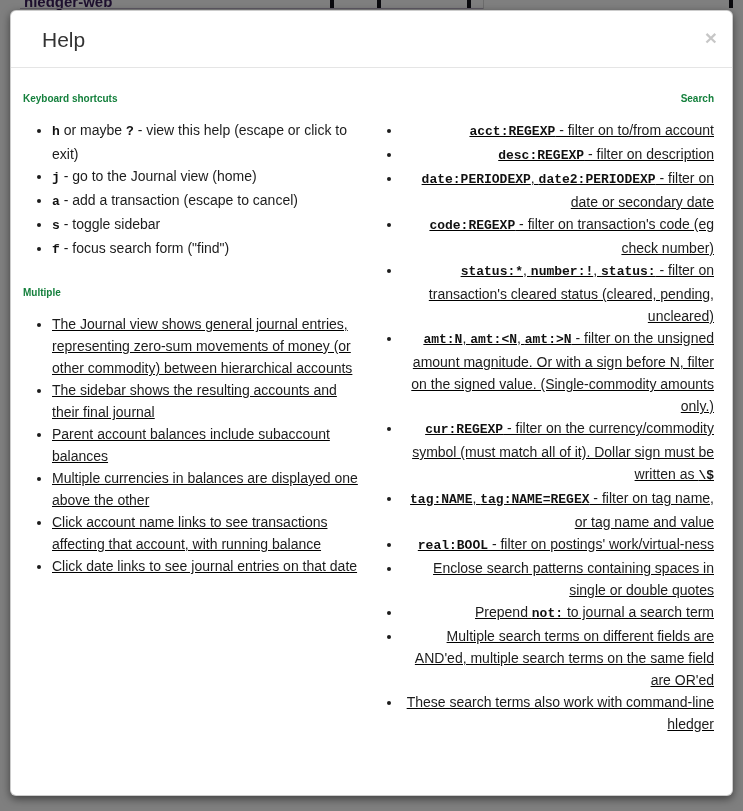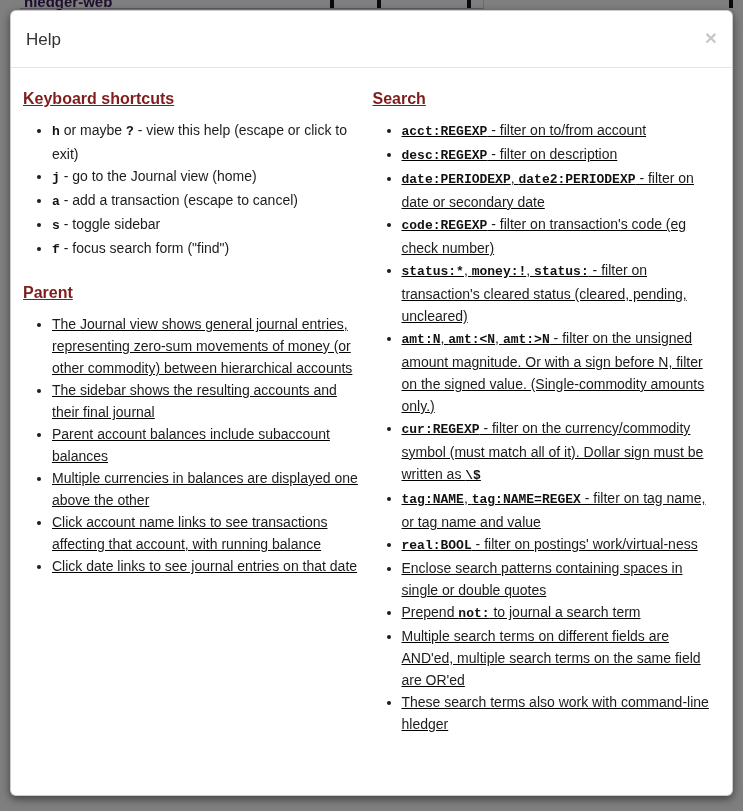--- a/index.html
+++ b/index.html
@@ -27,34 +27,34 @@
     background:#fff; border-radius:6px;
     border:1px solid rgba(0,0,0,0.2);
     box-shadow:0 3px 9px rgba(0,0,0,0.5);
     overflow:hidden;
   }
   .modal-header {
     position:relative;
     padding:14px 15px 12px 15px;
     border-bottom:1px solid #e5e5e5;
   }
-  .modal-title { font-size:17px; font-weight:400; color:#333; line-height:30px; }
+  .modal-title { font-size:21px; font-weight:400; color:#333; line-height:30px;margin-left:16px; }
   .close-btn {
     position:absolute; right:15px; top:16px;
     border:0; background:transparent;
     font-size:21px; font-weight:bold; line-height:1;
     color:#000; opacity:0.22; cursor:pointer;
     font-family:"Liberation Sans", sans-serif;
   }
   .modal-body { display:flex; padding:20px 10px 15px 12px; }
   .help-col { flex:1 1 50%; min-width:0; padding-right:13px; }
-  .help-col:last-child { padding-right:8px; }
+  .help-col:last-child { padding-right:8px;text-align:right; }
   .section-heading {
-    font-size:16px; font-weight:bold; color:#7f1d1d;
-    margin:0 0 10px 0; line-height:21px;text-decoration:underline;
+    font-size:10px; font-weight:bold; color:#15803d;
+    margin:0 0 10px 0; line-height:21px;
   }
   ul.help-list { margin:0 0 21px 0; padding-left:29px; list-style:disc outside; }
   ul.help-list:last-child { margin-bottom:0;text-decoration:underline; }
   ul.help-list li { font-size:14px; line-height:22px; color:#1c1c1c; }
   code.code-term {
     font-family:"Liberation Mono", monospace;
     font-weight:bold; font-size:13px; color:#111;
     white-space:nowrap;
   }
 </style>
@@ -81,38 +81,38 @@
   <div class="modal-body">
     <div class="help-col">
         <p class="section-heading">Keyboard shortcuts</p>
         <ul class="help-list">
           <li><code class="code-term">h</code><span class="text-segment"> or maybe </span><code class="code-term">?</code><span class="text-segment"> - view this help (escape or click to exit)</span></li>
           <li><code class="code-term">j</code><span class="text-segment"> - go to the Journal view (home)</span></li>
           <li><code class="code-term">a</code><span class="text-segment"> - add a transaction (escape to cancel)</span></li>
           <li><code class="code-term">s</code><span class="text-segment"> - toggle sidebar</span></li>
           <li><code class="code-term">f</code><span class="text-segment"> - focus search form ("find")</span></li>
         </ul>
-        <p class="section-heading">Parent</p>
+        <p class="section-heading">Multiple</p>
         <ul class="help-list">
           <li><span class="text-segment">The Journal view shows general journal entries, representing zero-sum movements of money (or other commodity) between hierarchical accounts</span></li>
           <li><span class="text-segment">The sidebar shows the resulting accounts and their final journal</span></li>
           <li><span class="text-segment">Parent account balances include subaccount balances</span></li>
           <li><span class="text-segment">Multiple currencies in balances are displayed one above the other</span></li>
           <li><span class="text-segment">Click account name links to see transactions affecting that account, with running balance</span></li>
           <li><span class="text-segment">Click date links to see journal entries on that date</span></li>
         </ul>
       </div>
     <div class="help-col">
         <p class="section-heading">Search</p>
         <ul class="help-list">
           <li><code class="code-term">acct:REGEXP</code><span class="text-segment"> - filter on to/from account</span></li>
           <li><code class="code-term">desc:REGEXP</code><span class="text-segment"> - filter on description</span></li>
           <li><code class="code-term">date:PERIODEXP</code><span class="text-segment">, </span><code class="code-term">date2:PERIODEXP</code><span class="text-segment"> - filter on date or secondary date</span></li>
           <li><code class="code-term">code:REGEXP</code><span class="text-segment"> - filter on transaction's code (eg check number)</span></li>
-          <li><code class="code-term">status:*</code><span class="text-segment">, </span><code class="code-term">money:!</code><span class="text-segment">, </span><code class="code-term">status:</code><span class="text-segment"> - filter on transaction's cleared status (cleared, pending, uncleared)</span></li>
+          <li><code class="code-term">status:*</code><span class="text-segment">, </span><code class="code-term">number:!</code><span class="text-segment">, </span><code class="code-term">status:</code><span class="text-segment"> - filter on transaction's cleared status (cleared, pending, uncleared)</span></li>
           <li><code class="code-term">amt:N</code><span class="text-segment">, </span><code class="code-term">amt:&lt;N</code><span class="text-segment">, </span><code class="code-term">amt:&gt;N</code><span class="text-segment"> - filter on the unsigned amount magnitude. Or with a sign before N, filter on the signed value. (Single-commodity amounts only.)</span></li>
           <li><code class="code-term">cur:REGEXP</code><span class="text-segment"> - filter on the currency/commodity symbol (must match all of it). Dollar sign must be written as </span><code class="code-term">\$</code></li>
           <li><code class="code-term">tag:NAME</code><span class="text-segment">, </span><code class="code-term">tag:NAME=REGEX</code><span class="text-segment"> - filter on tag name, or tag name and value</span></li>
           <li><code class="code-term">real:BOOL</code><span class="text-segment"> - filter on postings' work/virtual-ness</span></li>
           <li><span class="text-segment">Enclose search patterns containing spaces in single or double quotes</span></li>
           <li><span class="text-segment">Prepend </span><code class="code-term">not:</code><span class="text-segment"> to journal a search term</span></li>
           <li><span class="text-segment">Multiple search terms on different fields are AND'ed, multiple search terms on the same field are OR'ed</span></li>
           <li><span class="text-segment">These search terms also work with command-line hledger</span></li>
         </ul>
       </div>

